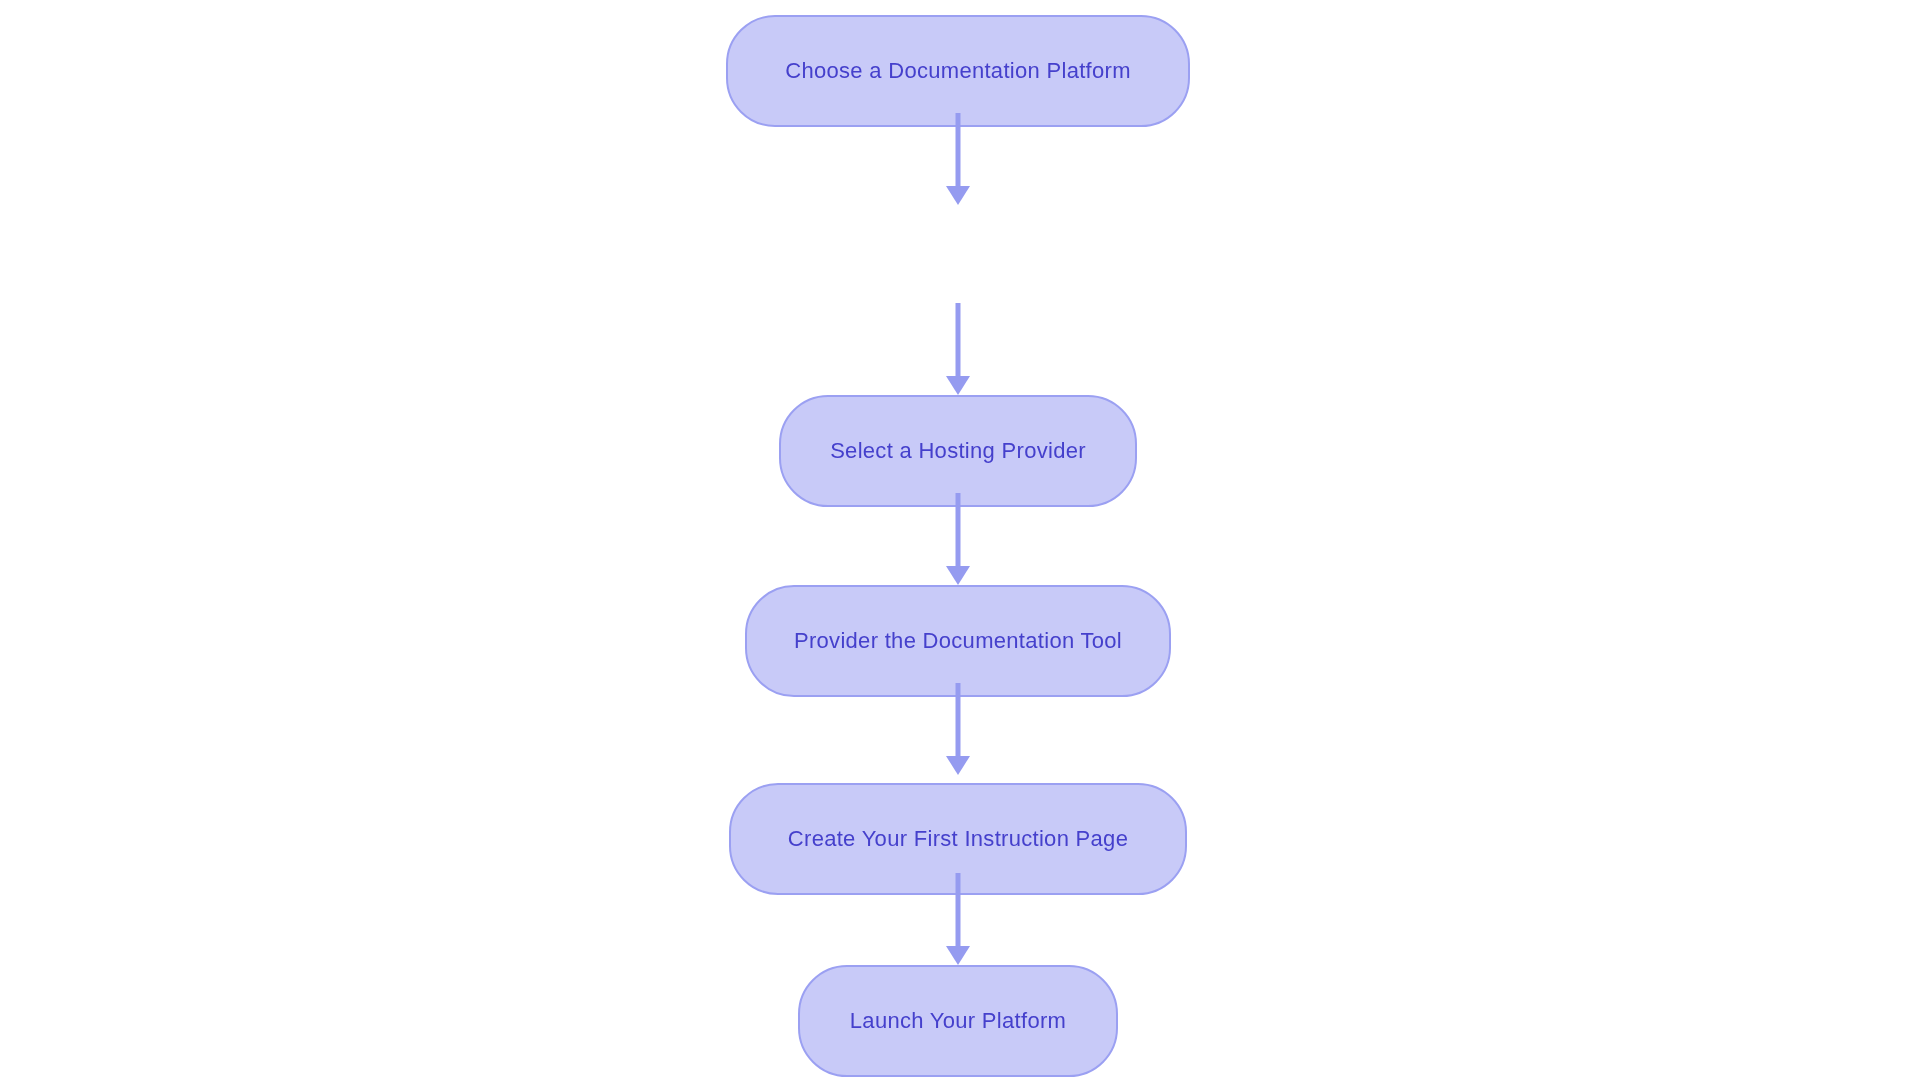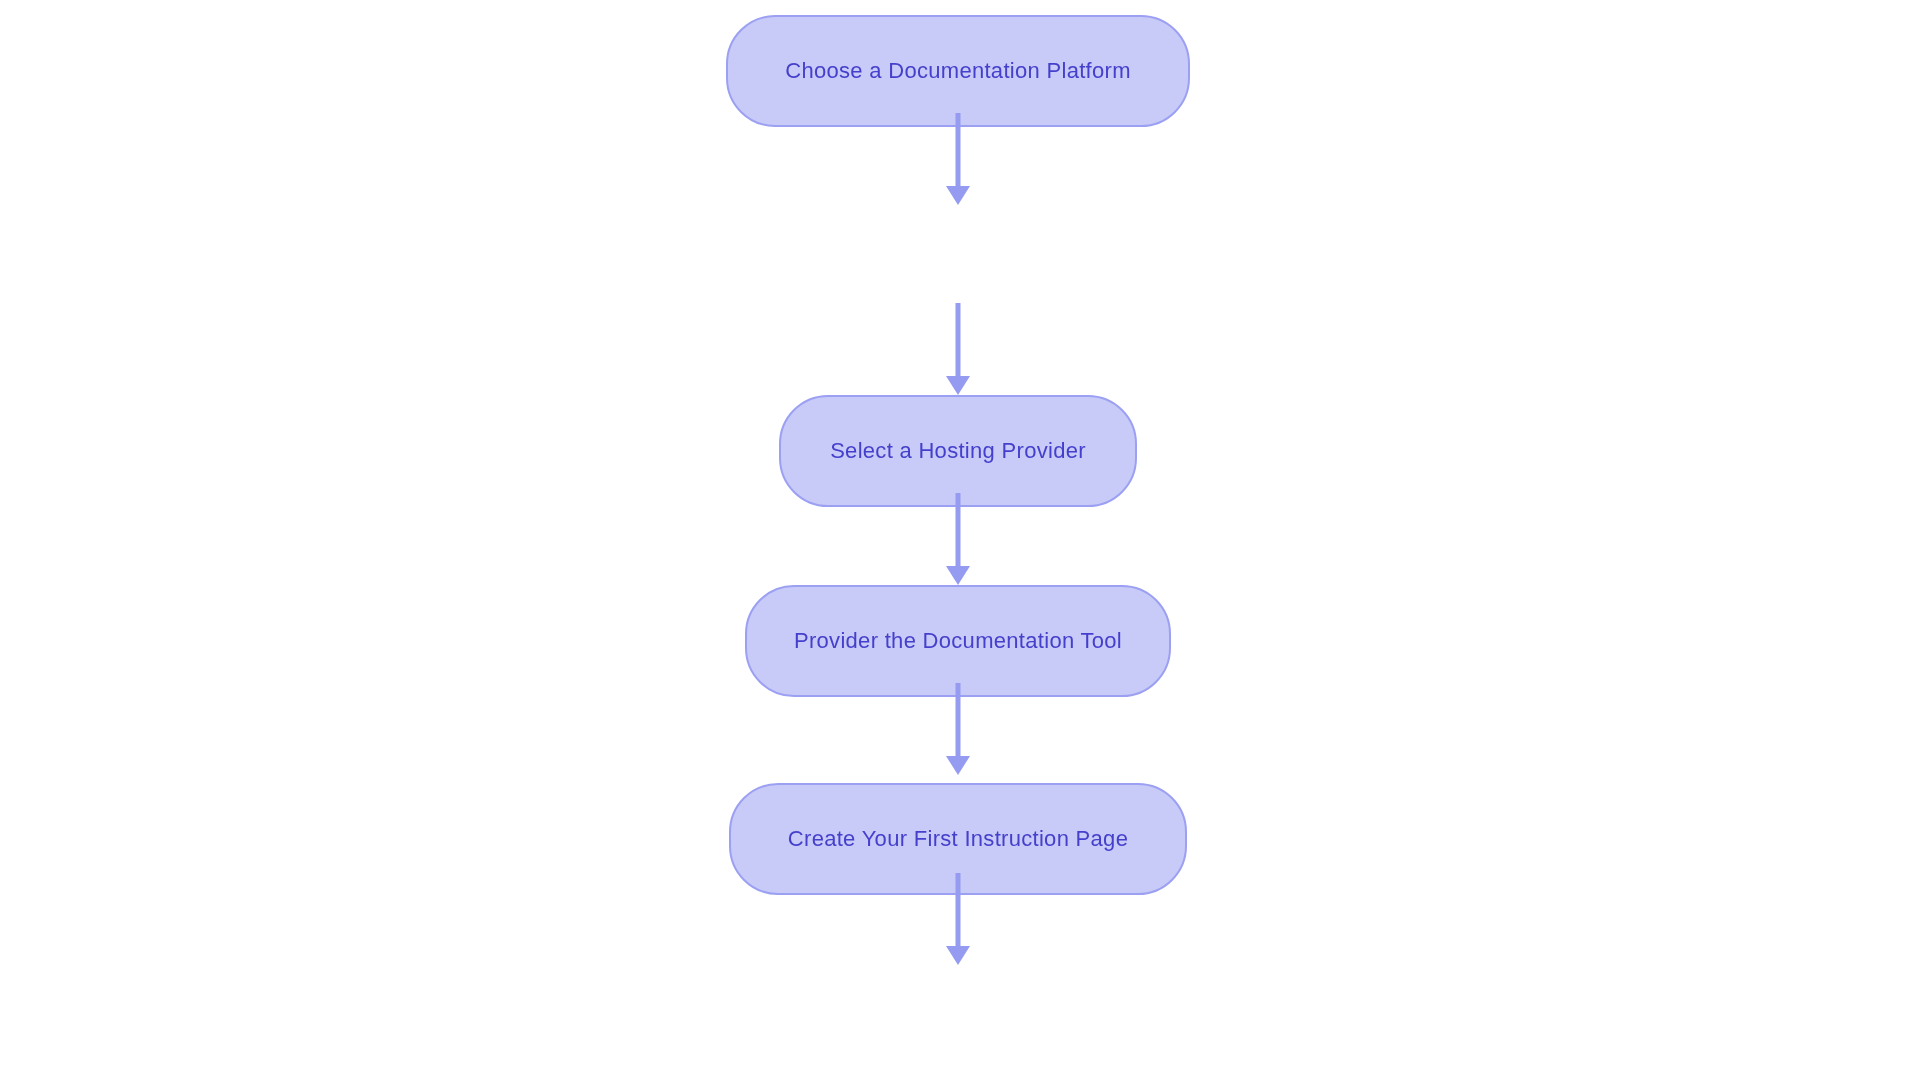--- a/index.html
+++ b/index.html
@@ -117,14 +117,17 @@
 
   <div class="node" id="node-4">
     <span>Create Your First Instruction Page</span>
   </div>
 
   <div class="arrow" id="arrow-4">
     <div class="shaft"></div>
     <div class="head"></div>
   </div>
 
+  <div class="node" id="node-5">
+    <span>Launch Your Platform</span>
+  </div>
 
 </div>
 
 </body></html>

